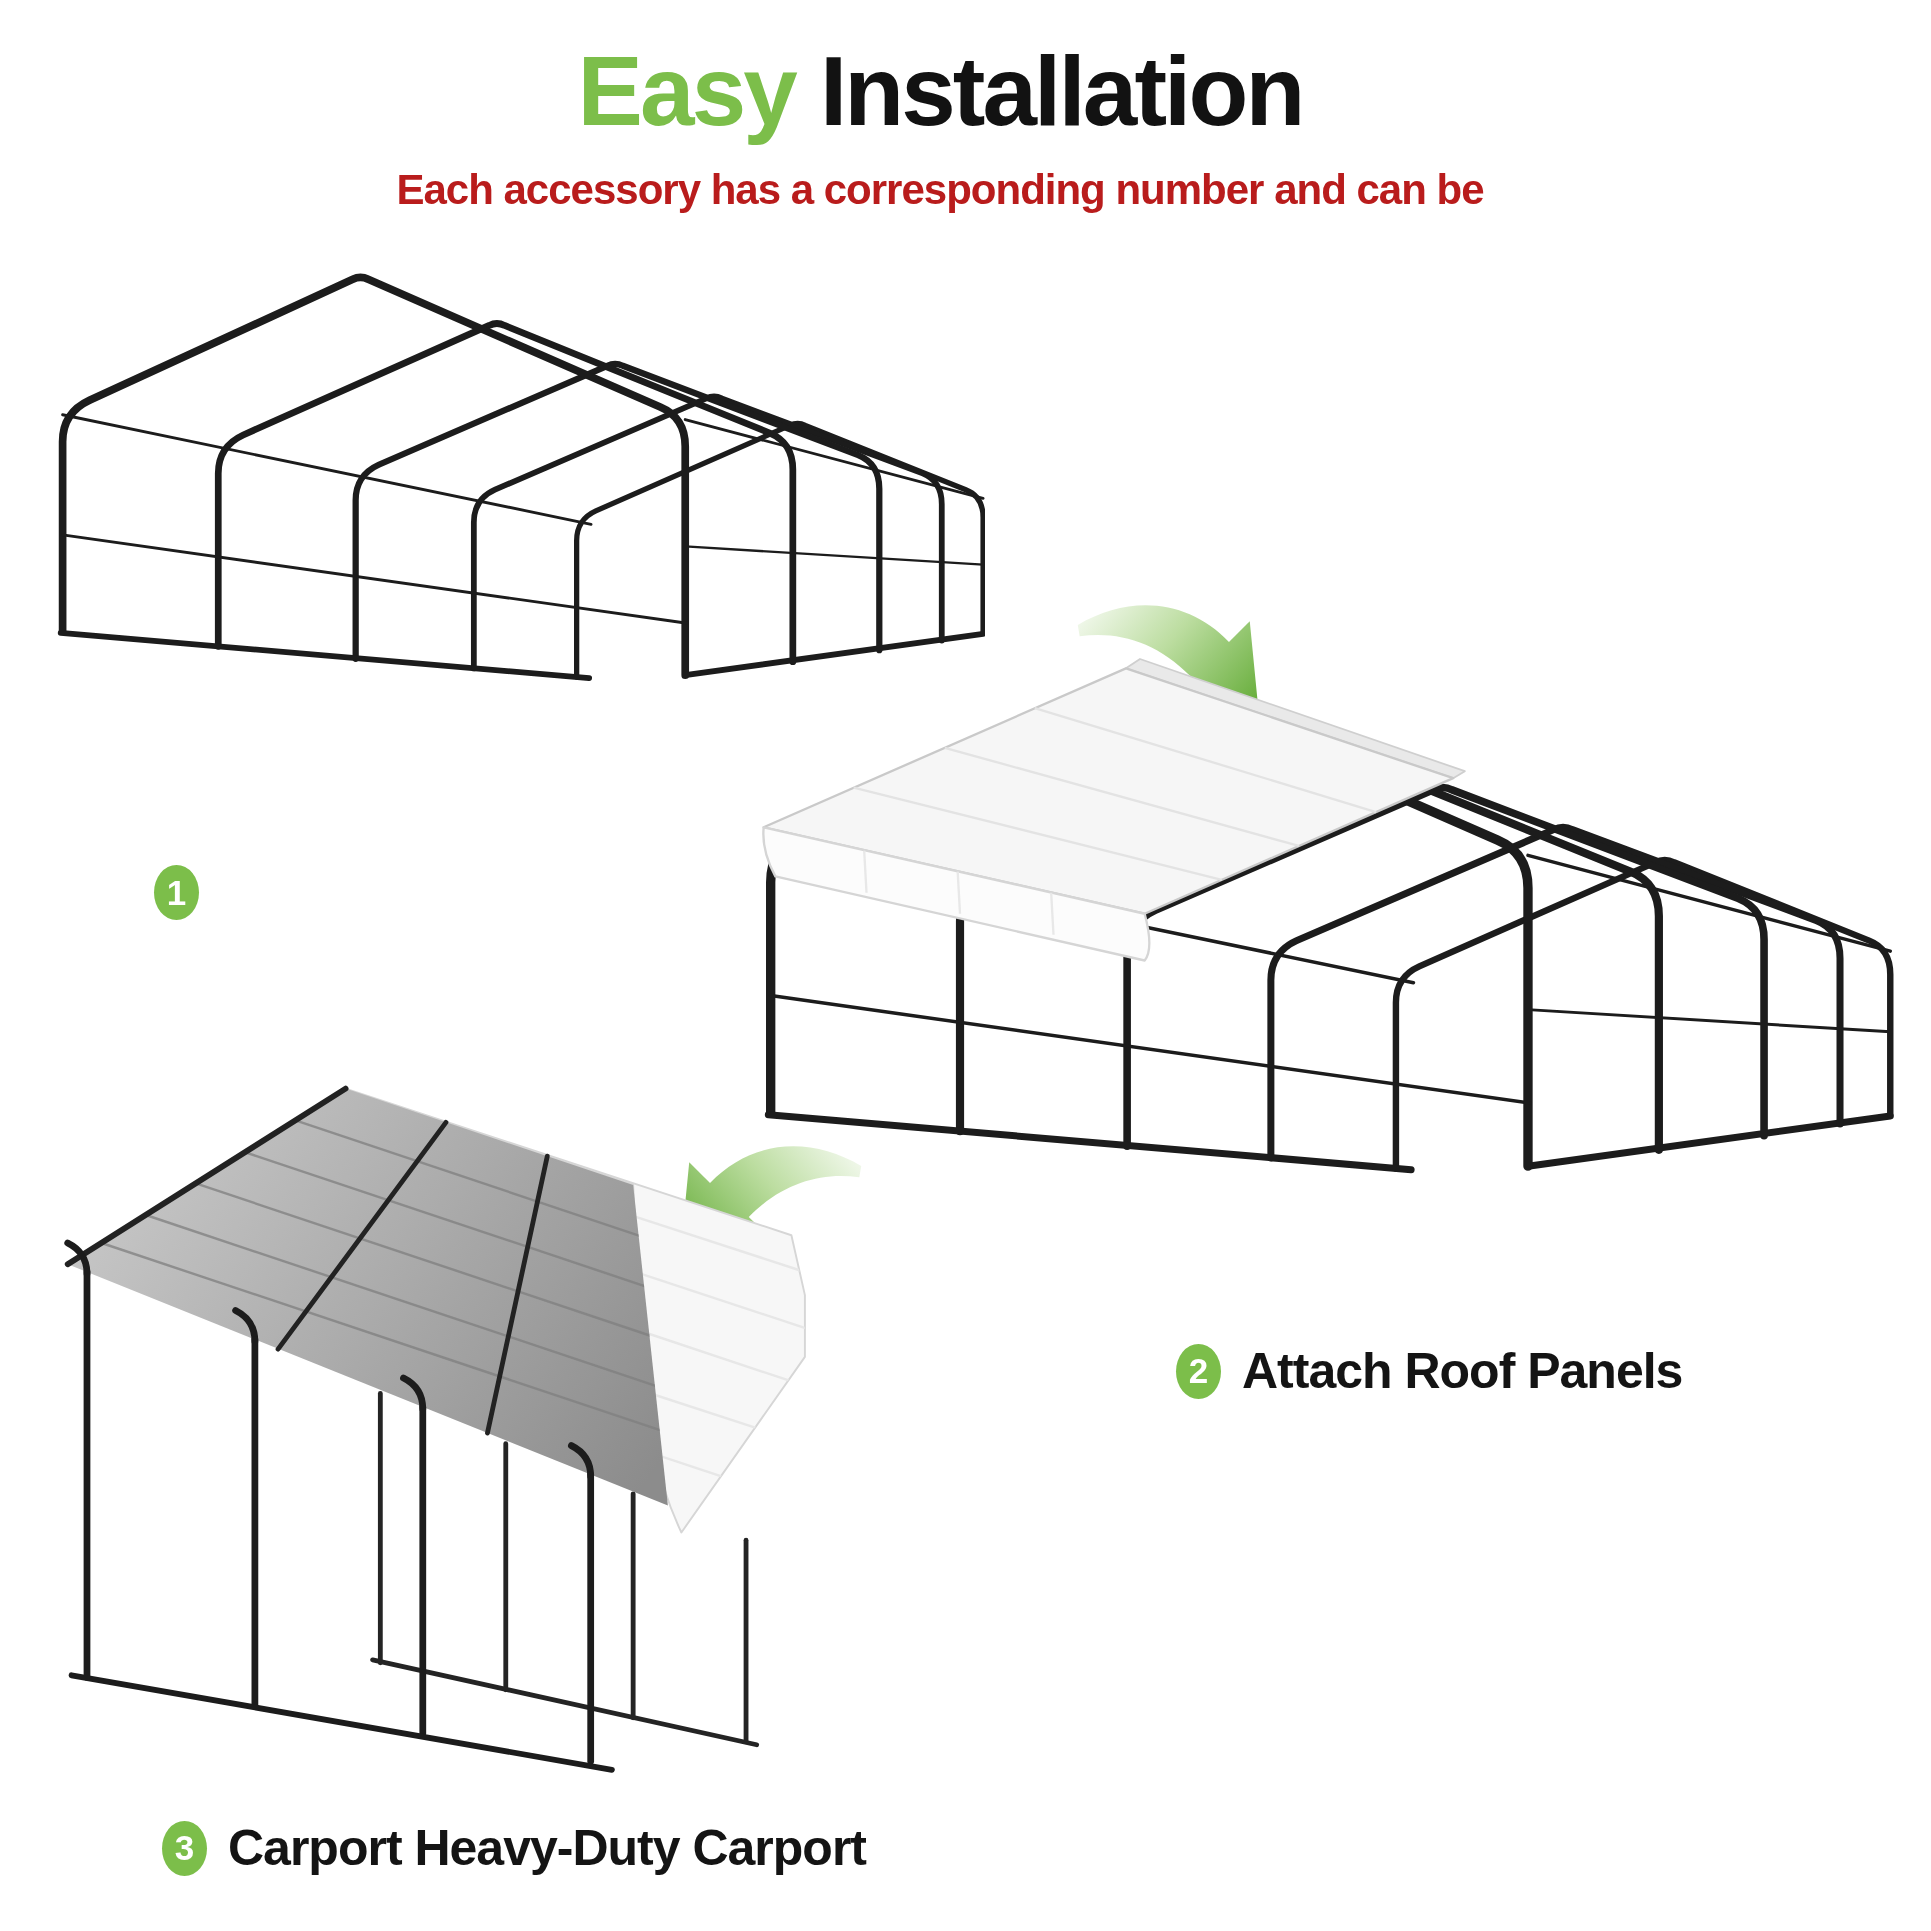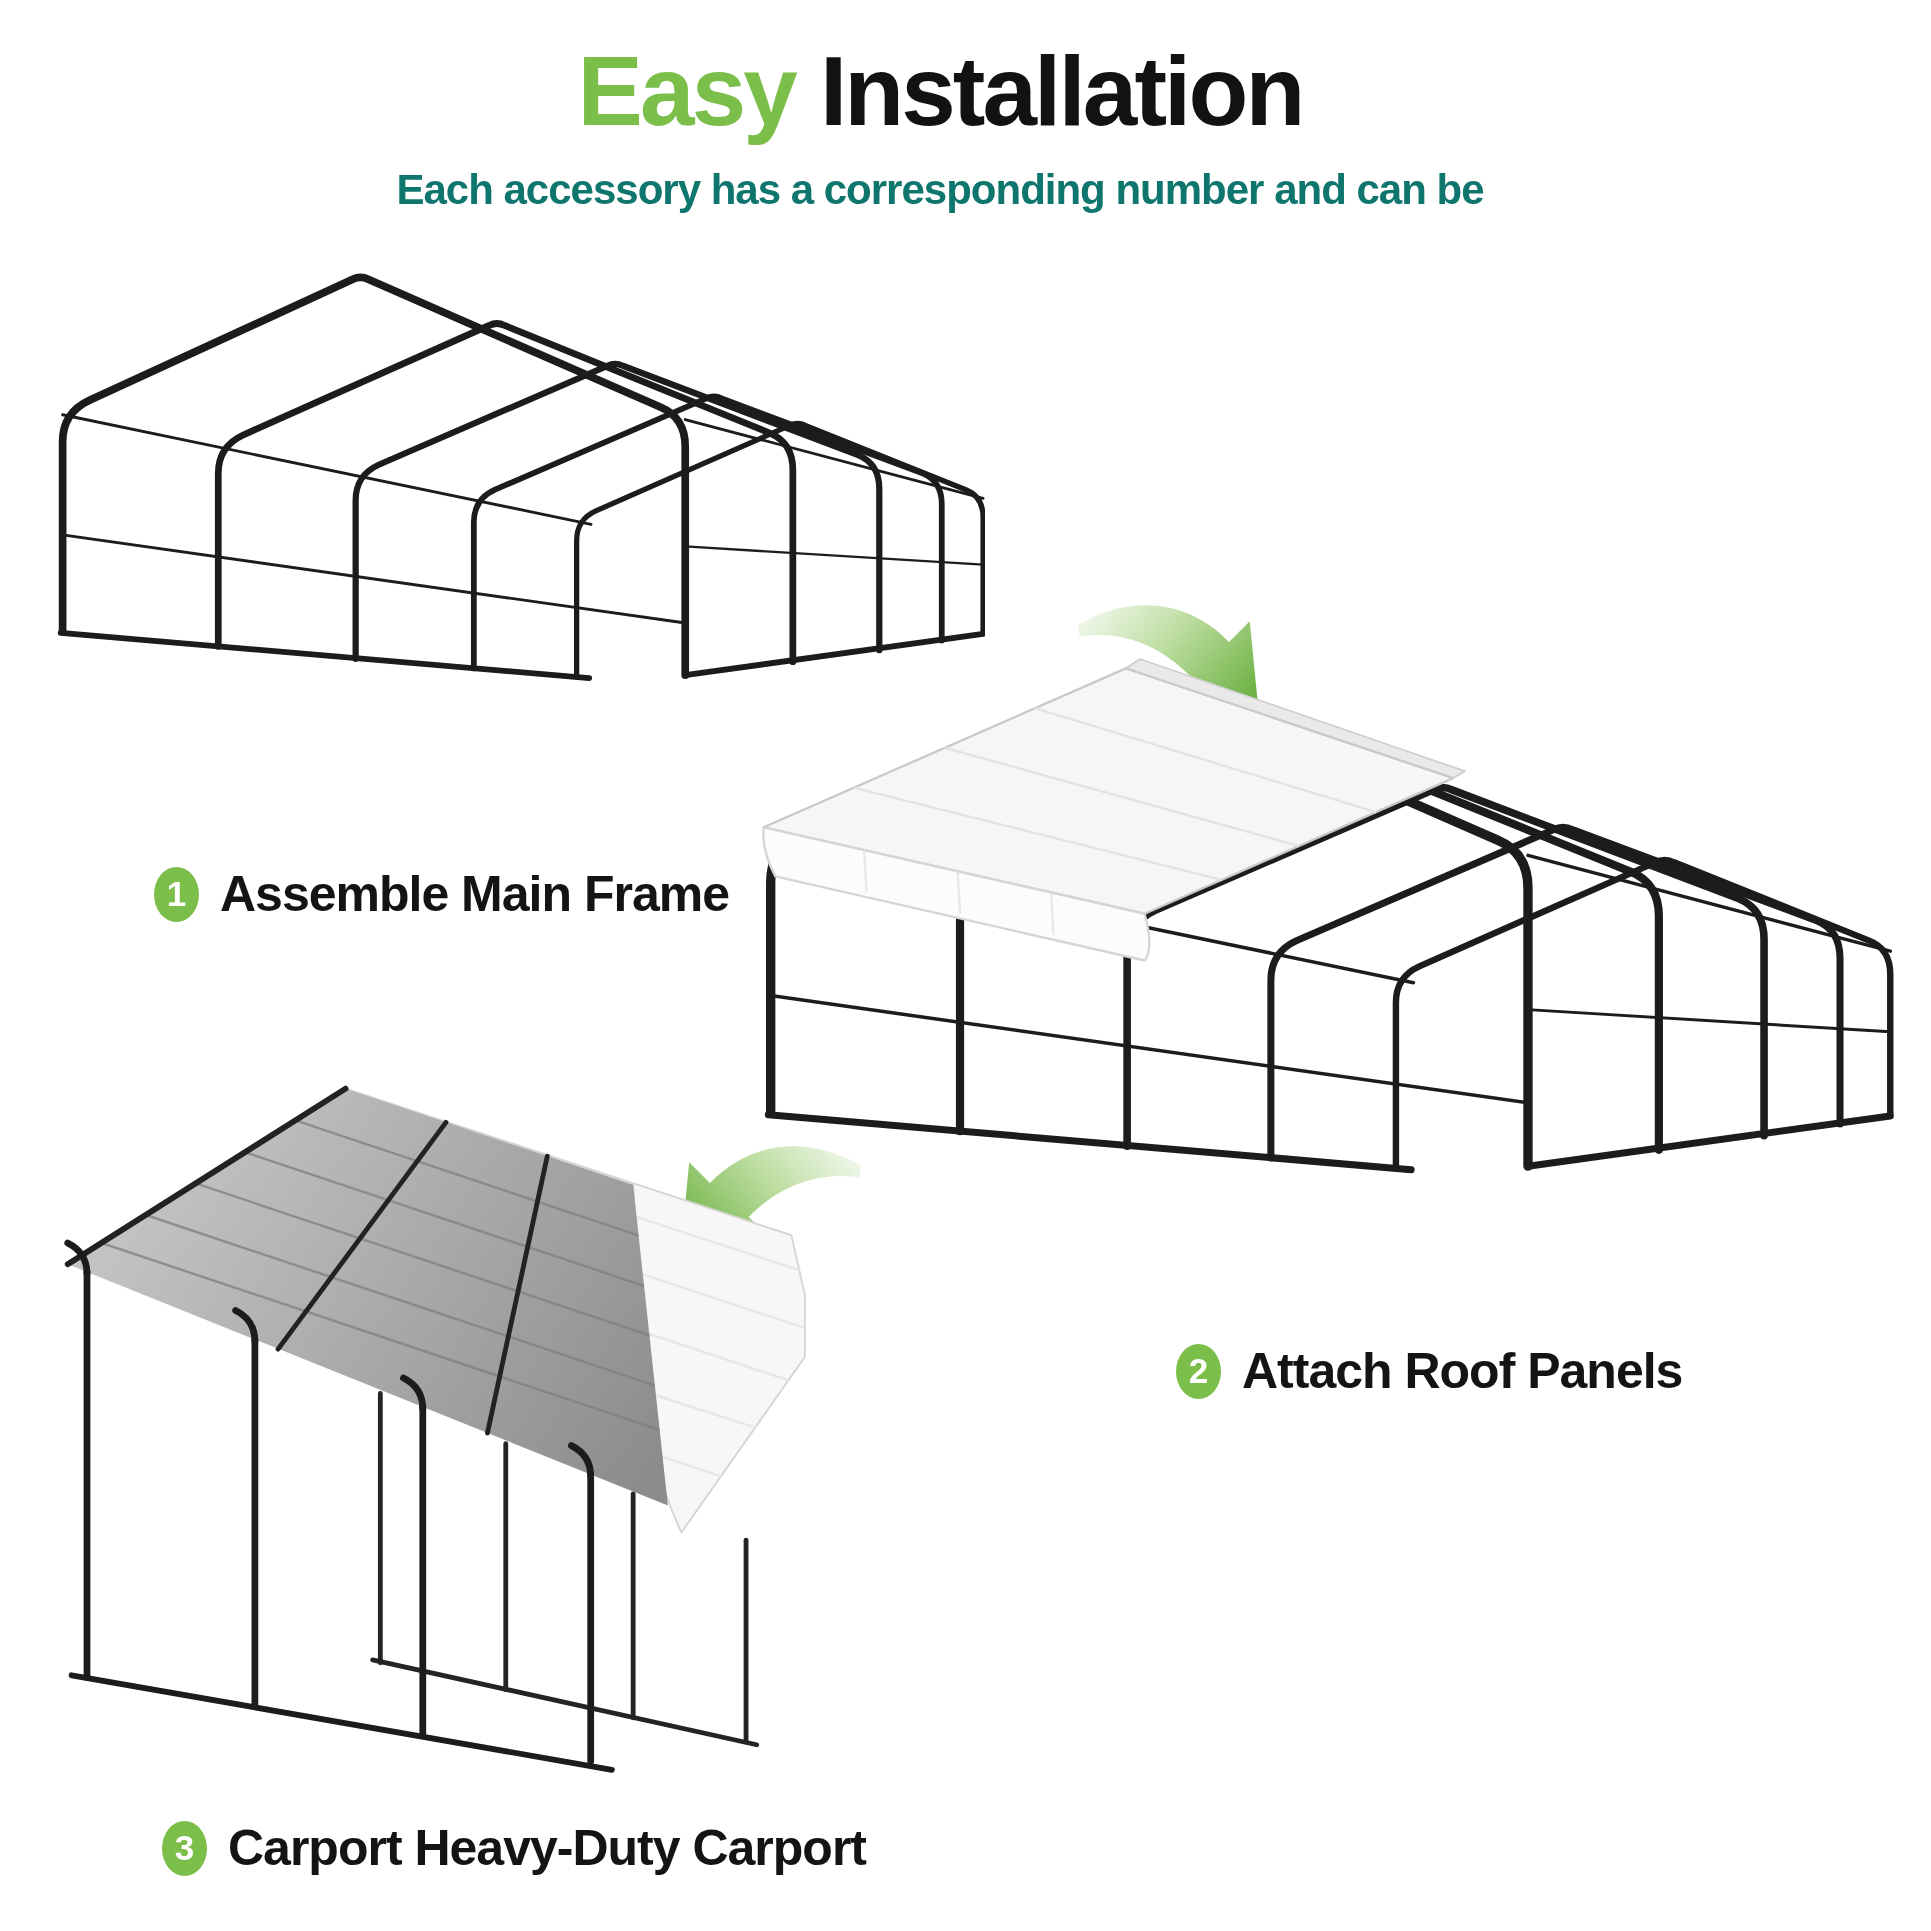--- a/index.html
+++ b/index.html
@@ -8,21 +8,21 @@
     font-family:"Liberation Sans","DejaVu Sans",sans-serif;color:#121212;
   }
   
   .header{position:absolute;left:0;top:39px;width:1880px;text-align:center;}
   .title{
     margin:0;font-size:98px;font-weight:bold;letter-spacing:-2.9px;line-height:1.08;
     color:#121212;
   }
   .title .green{color:#7CBE4A;margin-right:25px;}
   .sub{
-    margin:0;font-size:42px;font-weight:bold;letter-spacing:-1px;line-height:55px;color:#0f766e;
+    margin:0;font-size:42px;font-weight:bold;letter-spacing:-1px;line-height:55px;color:#b91c1c;
   }
   .subwrap{margin-top:17.4px;}
   
   .illus{position:absolute;}
   .illus svg{display:block;width:100%;height:100%;}
   
   .step-label{position:absolute;display:flex;align-items:center;gap:21px;}
   .badge{
     width:45px;height:55px;border-radius:50%;background:#7CBE4A;color:#ffffff;
     display:flex;align-items:center;justify-content:center;
@@ -72,21 +72,20 @@
           <stop offset="0.45" stop-color="#BCDDA0"></stop>
           <stop offset="1" stop-color="#68AE3C"></stop>
         </linearGradient>
       </defs>
       <path fill="url(#ag1)" d="M 4 36 C 58 4, 120 8, 164 54 L 186 32 L 196 134 L 98 114 L 123 90 C 88 54, 46 42, 6 48 Z"></path>
     </svg>
   </div>
 
   <div class="step-label" style="left:154px;top:865px;">
     <span class="badge">1</span>
-    <span class="step-text">Assemble Main Frame</span>
   </div>
 
   <div class="illus" style="left:759px;top:653px;width:1135px;height:649px;">
     <svg viewBox="0 0 1180 672">
       <g transform="scale(1.215)">
         <use href="#carport-frame" xlink:href="#carport-frame"></use>
 
         <g stroke-linejoin="round">
           <path d="M 314 12 L 594 106 L 604 100 L 326 4 Z" fill="#e9e9e9" stroke="#cfcfcf" stroke-width="1.5"></path>
           <path d="M 314 12 L 594 106 L 330 222 L 4 148 Z" fill="#f6f6f6" stroke="#c9c9c9" stroke-width="2"></path>

